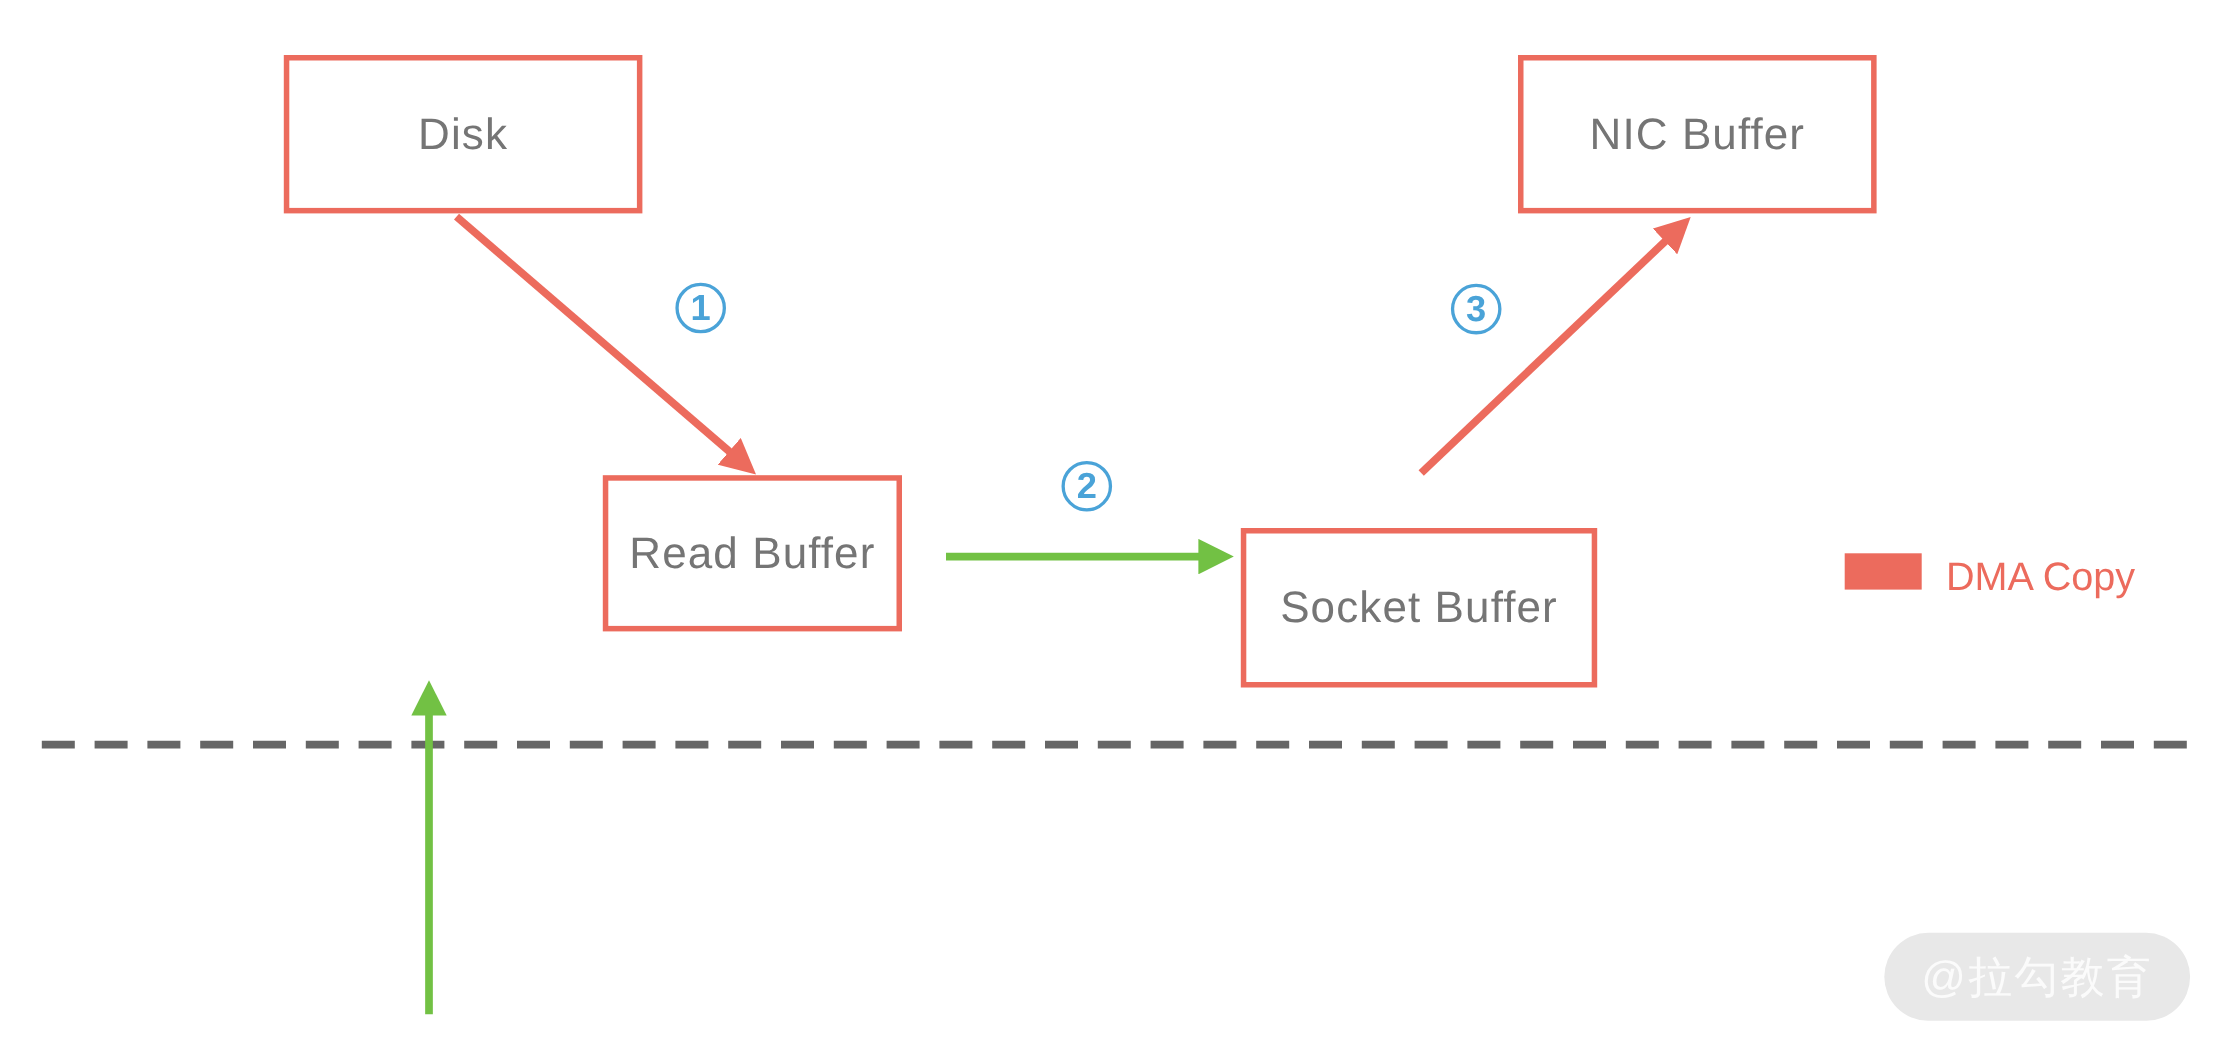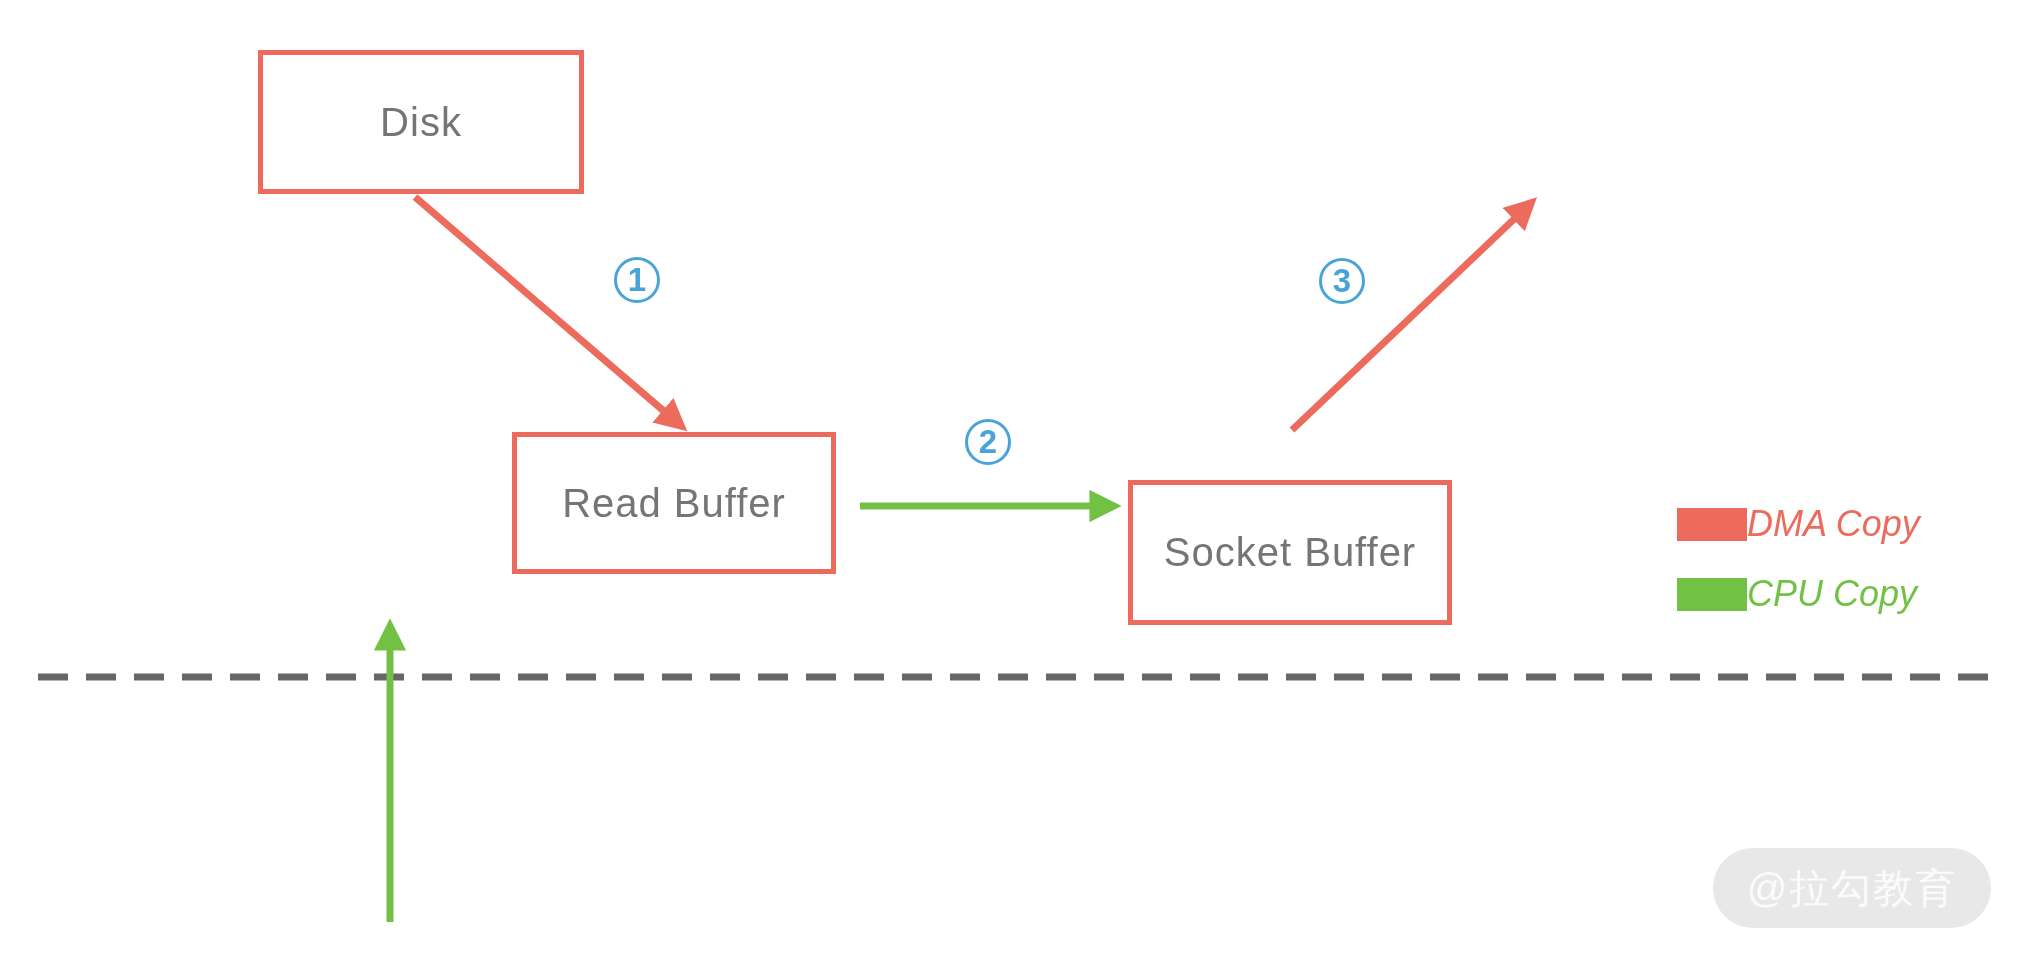--- a/index.html
+++ b/index.html
@@ -32,21 +32,21 @@
     background:#ffffff;
     display:flex;
     align-items:center;
     justify-content:center;
     color:var(--c-node_text);
     font-size:40px;
     letter-spacing:1px;
   }
   .node-disk{left:258px;top:50px;width:326px;height:144px;}
   .node-nic{left:1380px;top:50px;width:326px;height:144px;}
-  .node-read{left:512px;top:432px;width:324px;height:142px;text-align:center;}
+  .node-read{left:548px;top:432px;width:272px;height:142px;text-align:center;}
   .node-socket{left:1128px;top:432px;width:324px;height:145px;margin-top:48px;}
   .step{
     position:absolute;
     width:46px;height:46px;
     border:3px solid var(--c-step);
     border-radius:50%;
     color:var(--c-step);
     font-size:33px;
     font-weight:bold;
     display:flex;
@@ -77,22 +77,21 @@
   .legend{
     position:absolute;
     left:1677px;
     top:503px;
     display:flex;
     flex-direction:column;
     gap:28px;
   }
   .legend-row{
     display:flex;
-    align-items:center;
-    font-style:italic;
+    gap:22px;
   }
   .legend-swatch{
     width:70px;height:33px;
   }
   .swatch-dma{background:var(--c-dma);}
   .swatch-cpu{background:var(--c-cpu);}
   .legend-label{
     font-size:36px;
     white-space:nowrap;
   }
@@ -137,41 +136,40 @@
 
     <line x1="1292" y1="430" x2="1530" y2="204" stroke="#ec6b5d" stroke-width="7" marker-end="url(#arrow-red)"></line>
 
     <line x1="390" y1="922" x2="390" y2="628" stroke="#72c144" stroke-width="7" marker-end="url(#arrow-green)"></line>
   </svg>
 
   <div class="node node-disk">
     <span>Disk</span>
   </div>
 
+  <div class="node node-nic">
+    <span>NIC Buffer</span>
+  </div>
 
   <div class="node node-read">
     <span>Read Buffer</span>
   </div>
 
   <div class="node node-socket">
     <span>Socket Buffer</span>
   </div>
 
   <div class="step step-1">1</div>
   <div class="step step-2">2</div>
   <div class="step step-3">3</div>
 
 
 
   <div class="legend">
     <div class="legend-row">
       <span class="legend-swatch swatch-dma"></span>
       <span class="legend-label legend-label-dma">DMA Copy</span>
     </div>
-    <div class="legend-row">
-      <span class="legend-swatch swatch-cpu"></span>
-      <span class="legend-label legend-label-cpu">CPU Copy</span>
-    </div>
   </div>
 
   <div class="watermark">@拉勾教育</div>
 
 </div>
 
 </body></html>

